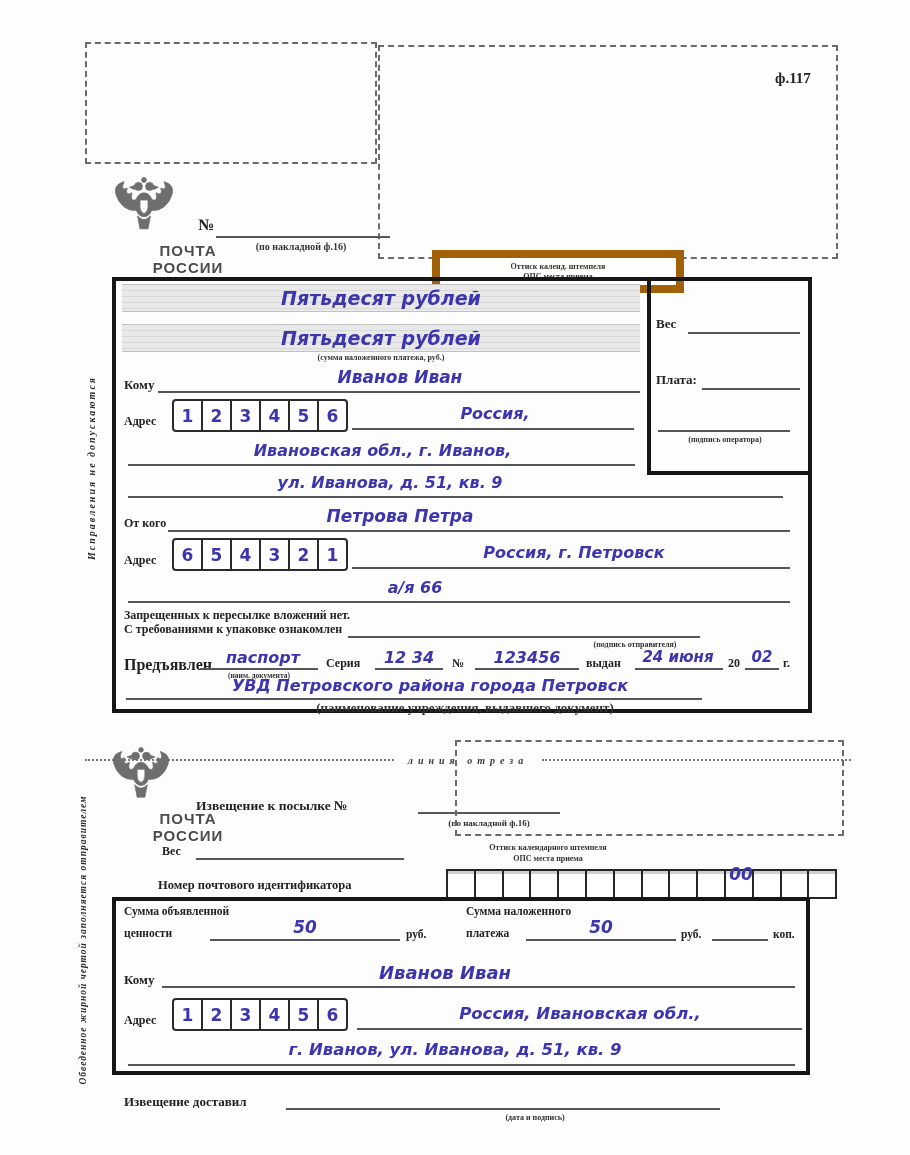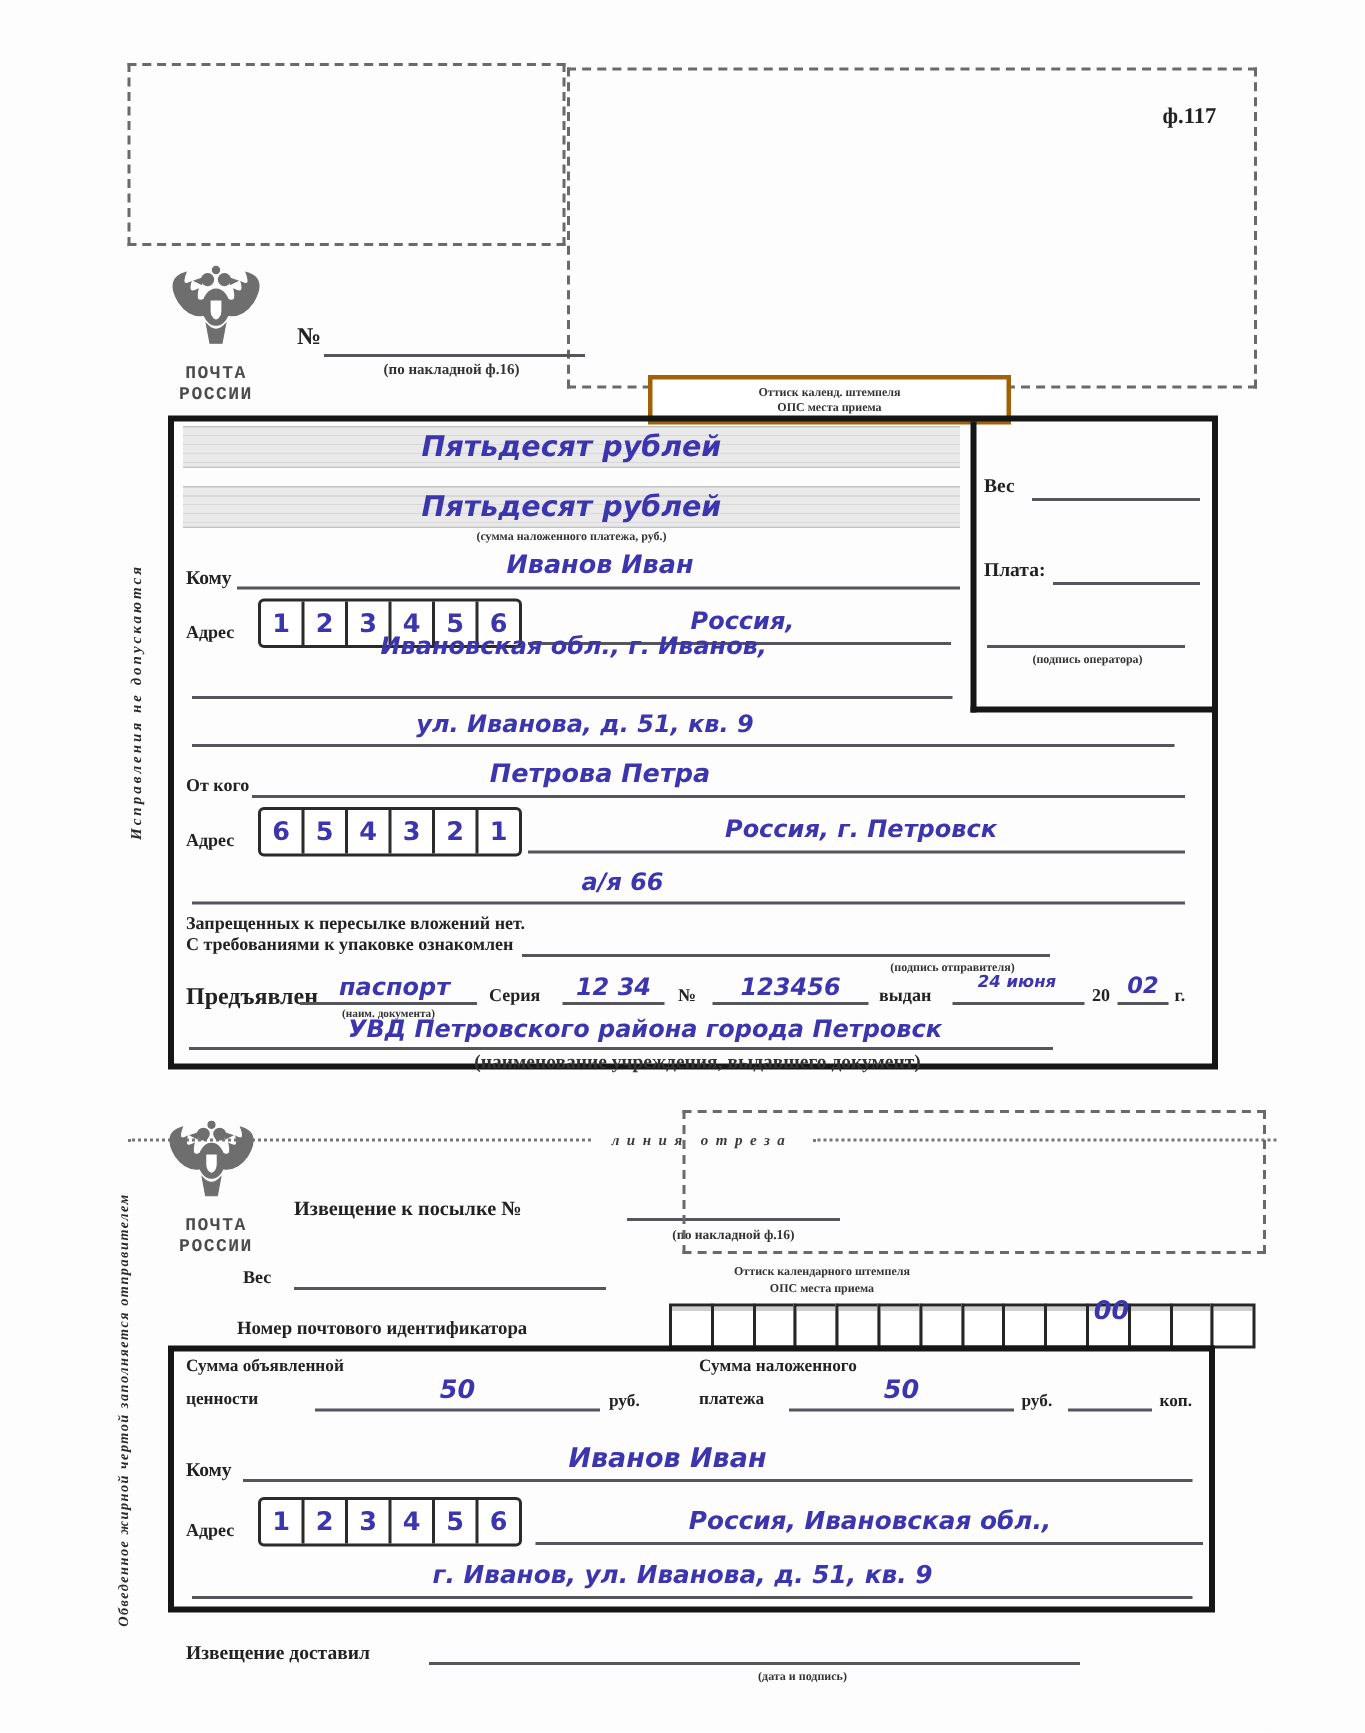--- a/index.html
+++ b/index.html
@@ -21,23 +21,23 @@
   .idx .cell{width:27px;height:29px;display:flex;align-items:center;justify-content:center;
              border-right:2px solid #2b2b2b;font-family:"DejaVu Sans",sans-serif;font-weight:bold;
              font-size:17px;color:#3c35ae;}
   .idx .cell:last-child{border-right:none;}
   .cells{display:flex;}
   .cells .cell{width:25.8px;height:26px;border:2px solid #262626;margin-left:-2px;background:#fff;box-shadow:inset 0 3px 0 #cfcfcf;}
   .cutline{display:flex;align-items:center;}
   .cutline .seg{flex:1;border-top:2px dotted #777;}
   .cutline .txt{font-family:"Liberation Serif",serif;font-style:italic;font-weight:bold;font-size:10px;
                 letter-spacing:5px;color:#3a3a3a;padding:0 14px;}
-  .logo-name{font-size:12px;font-weight:bold;letter-spacing:1px;color:#4c4c4c;text-align:center;
-             font-family:Liberation Mono, monospace;}
-  .stampbox{border:3px solid #a16207;background:#fff;display:flex;flex-direction:column;justify-content:center;}
+  .logo-name{font-size:15px;font-weight:bold;letter-spacing:1px;color:#4c4c4c;text-align:center;
+             font-family:Liberation Sans, sans-serif;margin-left:44px;}
+  .stampbox{border:8px solid #a16207;background:#fff;display:flex;flex-direction:column;justify-content:center;}
 </style>
 </head>
 <body>
 
 <div class="page">
 
   <div class="abs dash" style="left:85px;top:42px;width:288px;height:118px;"></div>
   <div class="abs dash" style="left:378px;top:45px;width:456px;height:210px;"></div>
   <div class="abs lbl" style="left:775px;top:70px;font-size:15px;">ф.117</div>
 
@@ -96,21 +96,21 @@
   <div class="abs idx" style="left:172px;top:399px;">
       <span class="cell">1</span>
       <span class="cell">2</span>
       <span class="cell">3</span>
       <span class="cell">4</span>
       <span class="cell">5</span>
       <span class="cell">6</span>
     </div>
   <div class="abs hand" style="left:355px;top:404px;width:280px;font-size:16px;">Россия,</div>
   <div class="abs ul" style="left:352px;top:412px;width:282px;height:16px;"></div>
-  <div class="abs hand" style="left:130px;top:421px;width:505px;font-size:16px;font-style:italic;">Ивановская обл., г. Иванов,</div>
+  <div class="abs hand" style="left:130px;top:441px;width:505px;font-size:16px;font-style:italic;">Ивановская обл., г. Иванов,</div>
   <div class="abs ul" style="left:128px;top:448px;width:507px;height:16px;"></div>
   <div class="abs hand" style="left:130px;top:473px;width:520px;font-size:16px;">ул. Иванова, д. 51, кв. 9</div>
   <div class="abs ul" style="left:128px;top:480px;width:655px;height:16px;"></div>
 
   <div class="abs lbl" style="left:124px;top:516px;font-size:12px;">От кого</div>
   <div class="abs hand" style="left:170px;top:506px;width:460px;font-size:17px;">Петрова Петра</div>
   <div class="abs ul" style="left:168px;top:514px;width:622px;height:16px;"></div>
 
   <div class="abs lbl" style="left:124px;top:553px;font-size:12px;">Адрес</div>
   <div class="abs idx" style="left:172px;top:538px;">
@@ -138,21 +138,21 @@
 
   <div class="abs lbl" style="left:326px;top:656px;font-size:12px;">Серия</div>
   <div class="abs hand" style="left:378px;top:648px;width:62px;font-size:16px;">12 34</div>
   <div class="abs ul" style="left:375px;top:654px;width:68px;height:14px;"></div>
 
   <div class="abs lbl" style="left:452px;top:656px;font-size:12px;">№</div>
   <div class="abs hand" style="left:478px;top:648px;width:98px;font-size:16px;">123456</div>
   <div class="abs ul" style="left:475px;top:654px;width:104px;height:14px;"></div>
 
   <div class="abs lbl" style="left:586px;top:656px;font-size:12px;">выдан</div>
-  <div class="abs hand" style="left:638px;top:648px;width:80px;font-size:11px;">24 июня</div>
+  <div class="abs hand" style="left:638px;top:648px;width:80px;font-size:15px;">24 июня</div>
   <div class="abs ul" style="left:635px;top:654px;width:88px;height:14px;"></div>
 
   <div class="abs lbl" style="left:728px;top:656px;font-size:12px;">20</div>
   <div class="abs hand" style="left:746px;top:648px;width:32px;font-size:15px;">02</div>
   <div class="abs ul" style="left:745px;top:654px;width:34px;height:14px;"></div>
   <div class="abs lbl" style="left:783px;top:656px;font-size:12px;">г.</div>
 
   <div class="abs hand" style="left:150px;top:676px;width:560px;font-size:16px;">УВД Петровского района  города  Петровск</div>
   <div class="abs ul" style="left:126px;top:682px;width:576px;height:16px;"></div>
   <div class="abs cap" style="left:230px;top:701px;width:470px;font-size:13px;">(наименование учреждения, выдавшего документ)</div>

